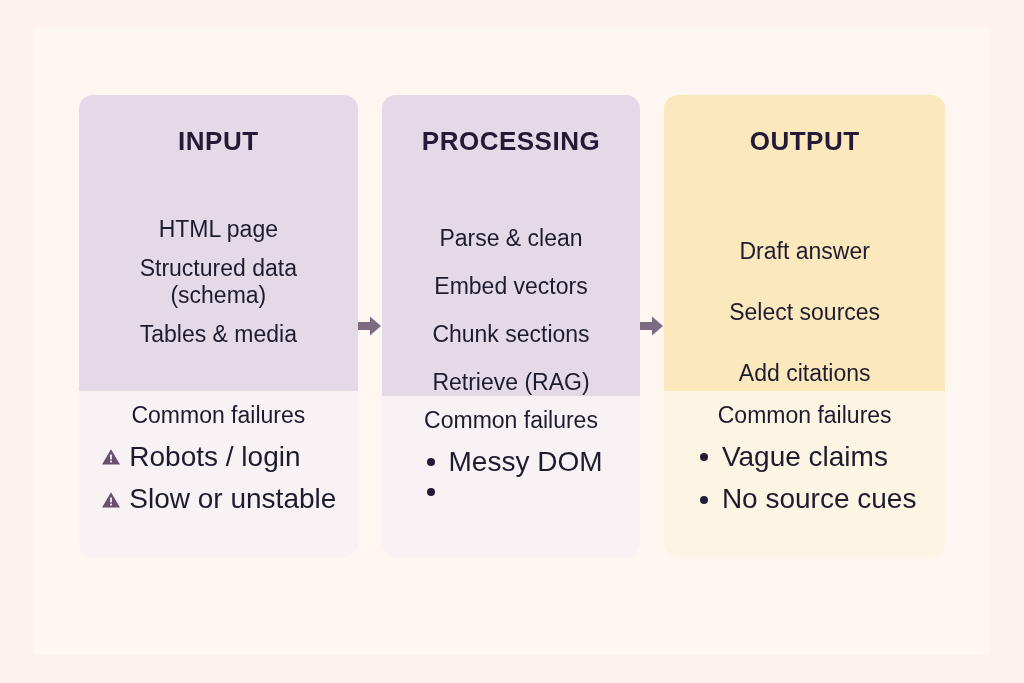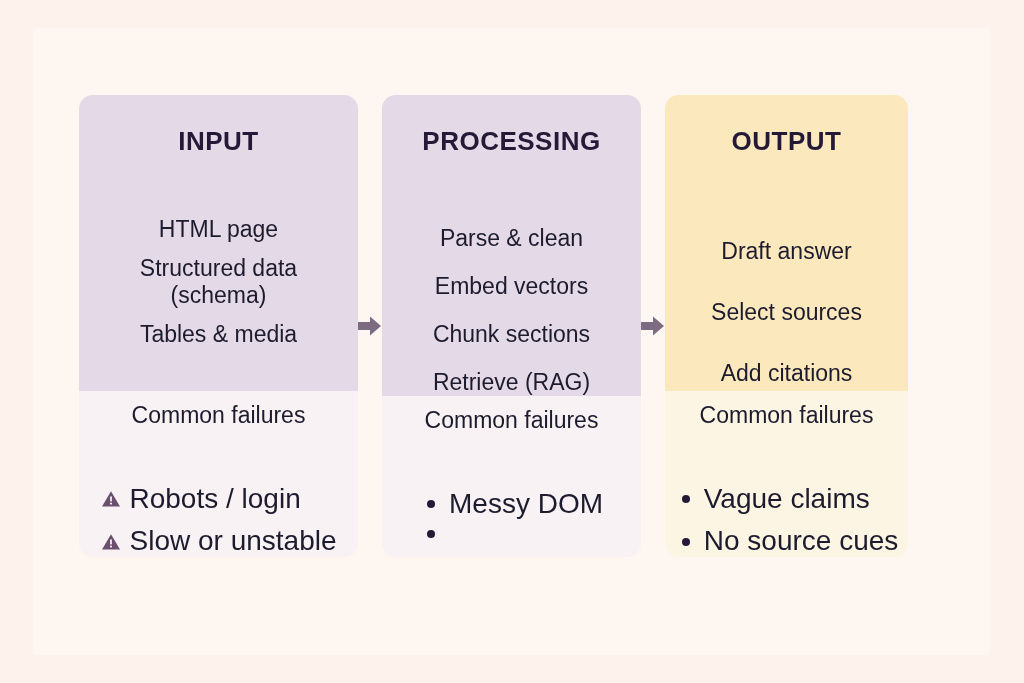--- a/index.html
+++ b/index.html
@@ -47,21 +47,21 @@
     position: relative;
     border-radius: 14px;
     overflow: hidden;
     display: flex;
     flex-direction: column;
     box-sizing: border-box;
   }
 
   .card.card-input   { width: 279px; }
   .card.card-process { width: 259px; }
-  .card.card-output  { width: 243px; }
+  .card.card-output  { width: 281px; }
 
   .arrow-gap {
     width: 24px;
     display: flex;
     align-items: center;
     justify-content: center;
     flex: 0 0 24px;
   }
   .arrow-gap svg { display: block; }
 
@@ -75,21 +75,20 @@
     gap: 44px;
   }
 
   .card-bottom {
     flex: 1 1 auto;
     padding: 12px 14px 0 14px;
     box-sizing: border-box;
     display: flex;
     flex-direction: column;
     align-items: center;
-    gap: 42px;
   }
 
   
   .theme-purple .card-top    { background: #e4d9e6; }
   .theme-purple .card-bottom { background: #f8f2f4; }
   
   .theme-yellow .card-top    { background: #fbe8bc; }
   .theme-yellow .card-bottom { background: #fdf5e3; }
 
   .card-title {

